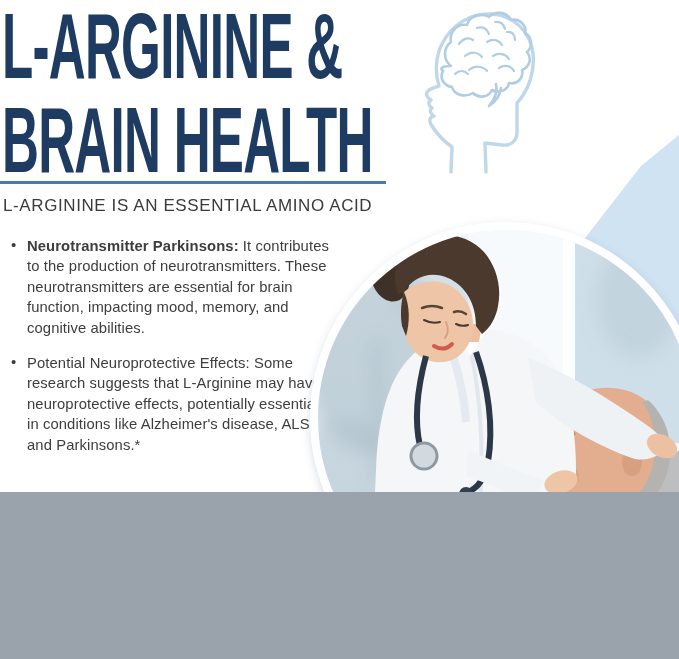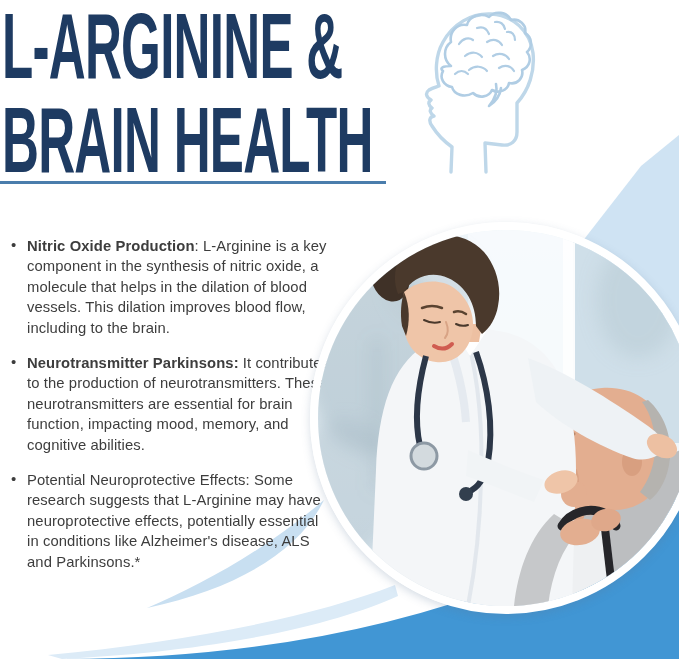--- a/index.html
+++ b/index.html
@@ -1,17 +1,17 @@
 <!DOCTYPE html>
 <html><head>
 <meta charset="utf-8">
 <style>
   html,body{margin:0;padding:0;background:#9aa3ab;}
   .canvas{
-    position:relative;width:679px;height:659px;overflow:hidden;background:#ffffff;
+    position:relative;width:679px;height:492px;overflow:hidden;background:#ffffff;
     font-family:"Liberation Sans",sans-serif;margin:0 auto;
   }
   .decor{position:absolute;left:0;top:0;z-index:0;}
   
   .title{
     position:absolute;left:2px;top:0px;z-index:2;
     font-weight:bold;font-size:70px;line-height:70px;letter-spacing:-1px;
     color:#1e3b62;transform:scale(0.73,1.33);transform-origin:top left;white-space:nowrap;
   }
   .divider{position:absolute;left:0;top:181px;width:386px;height:3px;background:#4a7dac;z-index:2;}
@@ -53,20 +53,21 @@
     <path d="M 324,500 C 268,548 200,586 147,608 C 240,588 300,550 324,500 Z" fill="#c8dff1"></path>
     <path d="M 395,585 C 310,618 185,642 48,655 L 62,659 C 235,650 340,622 398,596 Z" fill="#dcebf7"></path>
     <path d="M 55,659 Q 430,660 679,497 L 679,659 Z" fill="#4196d4"></path>
   </svg>
 
   <div class="title">
     <div>L-ARGININE &amp;</div>
     <div>BRAIN HEALTH</div>
   </div>
   <div class="divider"></div>
+  <div class="subtitle">L-ARGININE IS AN ESSENTIAL AMINO ACID</div>
 
   <svg class="brain-head" width="150" height="170" viewBox="0 0 150 170" aria-hidden="true">
     <g fill="none" stroke="#bed7e9" stroke-width="3.4" stroke-linecap="round" stroke-linejoin="round">
       <path d="M 52,168 L 53,143 C 46,138 38,130 33,122 C 29,116 31,113 35,112 C 31,109 30,106 33,104 C 29,101 29,98 32,96 C 27,93 26,89 30,86 C 33,84 37,83 40,82 C 36,70 36,52 44,38 C 54,20 72,9 92,10 C 114,11 131,27 134,49 C 136,67 130,86 118,99 L 118,128 C 118,137 112,142 103,141 L 86,139 L 87,168"></path>
     </g>
     <g fill="none" stroke="#b0cde4" stroke-width="2.6" stroke-linecap="round" stroke-linejoin="round">
       <path d="M 52,62 C 44,56 44,44 52,38 C 50,28 58,19 68,21 C 70,12 82,8 90,13 C 96,6 108,8 112,16 C 120,14 128,21 126,29 C 133,33 134,43 128,48 C 133,54 131,63 123,66 C 125,74 118,81 110,79 C 109,86 100,90 93,86 C 90,93 80,95 74,89 C 66,94 55,91 53,83 C 45,82 40,74 44,67 C 40,64 44,62 52,62 Z"></path>
       <path d="M 97,80 C 99,88 96,95 90,102 C 96,98 101,92 102,84"></path>
       <g stroke-width="2.2">
         <path d="M 60,40 C 64,34 70,33 74,36"></path>
@@ -77,21 +78,20 @@
         <path d="M 108,28 C 113,27 116,31 116,36"></path>
         <path d="M 94,52 C 100,48 107,50 110,55"></path>
         <path d="M 70,66 C 76,61 84,62 88,67"></path>
         <path d="M 100,64 C 106,60 112,62 115,67"></path>
         <path d="M 56,70 C 60,66 65,66 69,70"></path>
       </g>
     </g>
   </svg>
 
   <ul class="bullets">
-    <li><span class="lead-bold">Nitric Oxide Production</span><span>: L-Arginine is a key component in the synthesis of nitric oxide, a molecule that helps in the dilation of blood vessels. This dilation improves blood flow, including to the brain.</span></li>
     <li><span class="lead-bold">Neurotransmitter Parkinsons:</span><span> It contributes to the production of neurotransmitters. These neurotransmitters are essential for brain function, impacting mood, memory, and cognitive abilities.</span></li>
     <li><span></span><span>Potential Neuroprotective Effects: Some research suggests that L-Arginine may have neuroprotective effects, potentially essential in conditions like Alzheimer's disease, ALS and Parkinsons.*</span></li>
   </ul>
 
   <div class="photo-circle">
     <svg width="376" height="376" viewBox="0 0 376 376" aria-hidden="true">
       <defs>
         <linearGradient id="bgGrad" x1="0" y1="0" x2="0" y2="1">
           <stop offset="0" stop-color="#eef5f9"></stop>
           <stop offset="1" stop-color="#d9e5ed"></stop>

